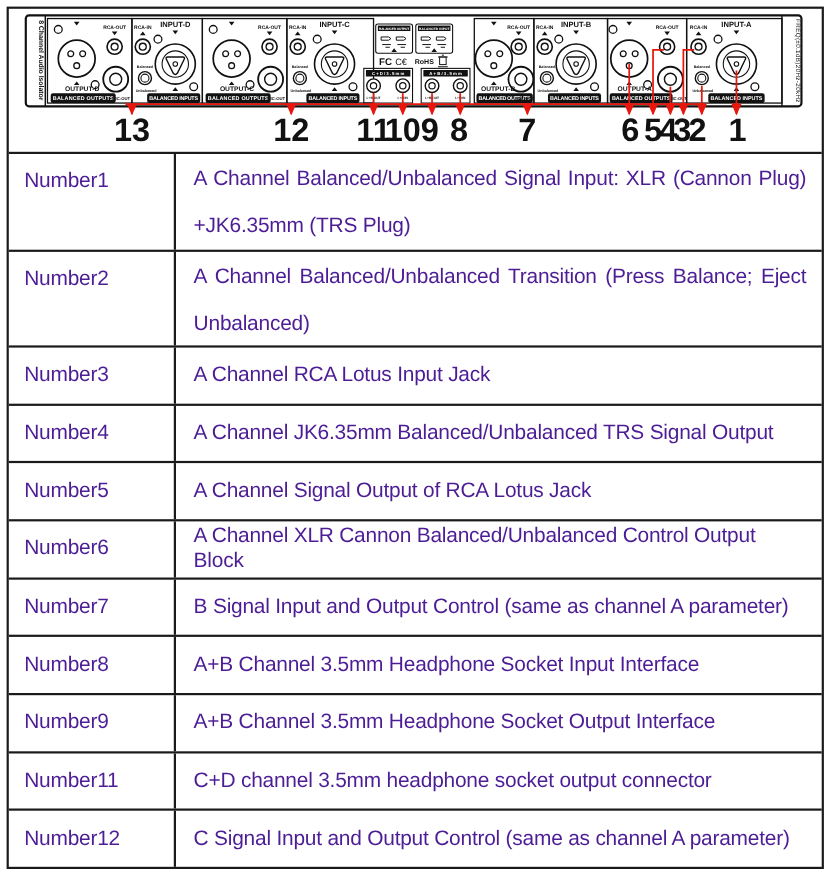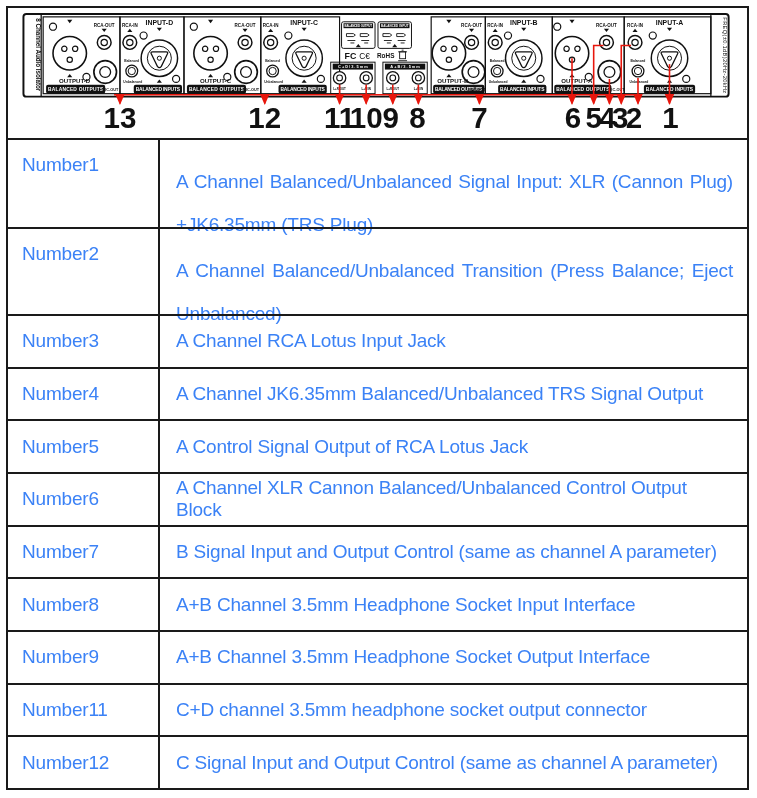--- a/index.html
+++ b/index.html
@@ -1,33 +1,33 @@
 <!DOCTYPE html>
 <html><head>
 <meta charset="utf-8">
 <style>
   html,body{margin:0;padding:0;background:#fff;}
   .page{position:relative;width:757px;height:798px;background:#fff;overflow:hidden;
-        font-family:"Liberation Sans",sans-serif;color:#3b82f6;}
+        font-family:"Liberation Sans",sans-serif;color:#4c1d95;}
   .frame{position:absolute;left:6px;top:6px;width:743px;height:784px;border:2.5px solid #1a1a1a;
          box-sizing:border-box;display:flex;flex-direction:column;}
   .panel-area{position:relative;width:100%;height:130px;flex:0 0 auto;}
   .panel-area svg{display:block;width:100%;height:100%;}
   .spec-table{flex:1 1 auto;display:flex;flex-direction:column;border-top:2px solid #1a1a1a;}
   .row{display:flex;border-top:2px solid #1a1a1a;box-sizing:border-box;}
   .row:first-child{border-top:none;}
   .row.double{height:87px;flex:0 0 auto;}
   .row.single{flex:1 1 0;justify-content:space-between;}
   .cell-num{flex:0 0 152px;border-right:2px solid #1a1a1a;box-sizing:border-box;
             padding:0 0 0 14px;display:flex;align-items:center;
             font-size:19px;letter-spacing:-0.2px;}
   .row.double .cell-num{align-items:flex-start;padding-top:14px;}
   .cell-desc{flex:1 1 auto;box-sizing:border-box;padding:0 14px 0 16px;display:flex;align-items:center;
              font-size:19px;letter-spacing:-0.2px;}
-  .row.double .cell-desc{display:block;padding-top:20px;line-height:43px;
+  .row.double .cell-desc{display:block;padding-top:1px;line-height:43px;
                          text-align:justify;text-align-last:left;}
   svg text{font-family:"Liberation Sans",sans-serif;fill:#111;}
   .badge-t{fill:#fff;font-weight:bold;}
 </style>
 </head>
 <body>
 
 <div class="page">
   <div class="frame">
 
@@ -317,21 +317,21 @@
       <div class="row single">
         <div class="cell-num">Number3</div>
         <div class="cell-desc">A Channel RCA Lotus Input Jack</div>
       </div>
       <div class="row single">
         <div class="cell-num">Number4</div>
         <div class="cell-desc">A Channel JK6.35mm Balanced/Unbalanced TRS Signal Output</div>
       </div>
       <div class="row single">
         <div class="cell-num">Number5</div>
-        <div class="cell-desc">A Control Signal Output of RCA Lotus Jack</div>
+        <div class="cell-desc">A Channel Signal Output of RCA Lotus Jack</div>
       </div>
       <div class="row single">
         <div class="cell-num">Number6</div>
         <div class="cell-desc">A Channel XLR Cannon Balanced/Unbalanced Control Output Block</div>
       </div>
       <div class="row single">
         <div class="cell-num">Number7</div>
         <div class="cell-desc">B Signal Input and Output Control (same as channel A parameter)</div>
       </div>
       <div class="row single">

